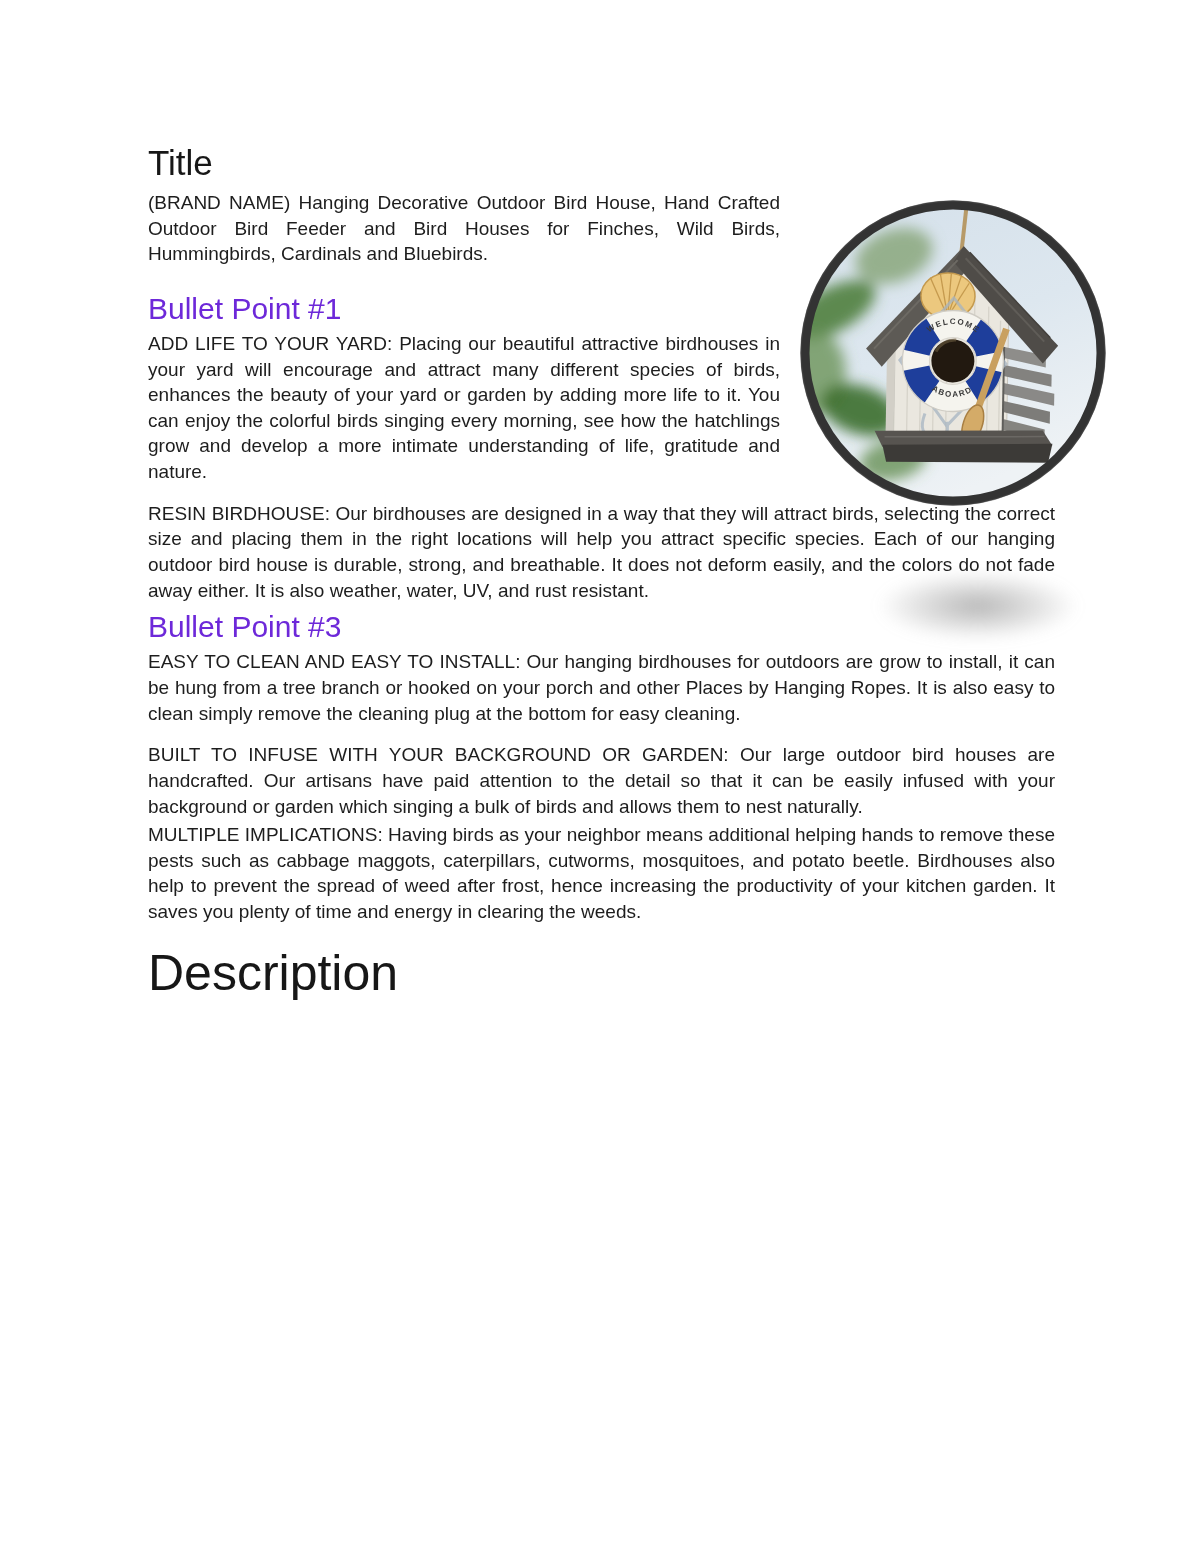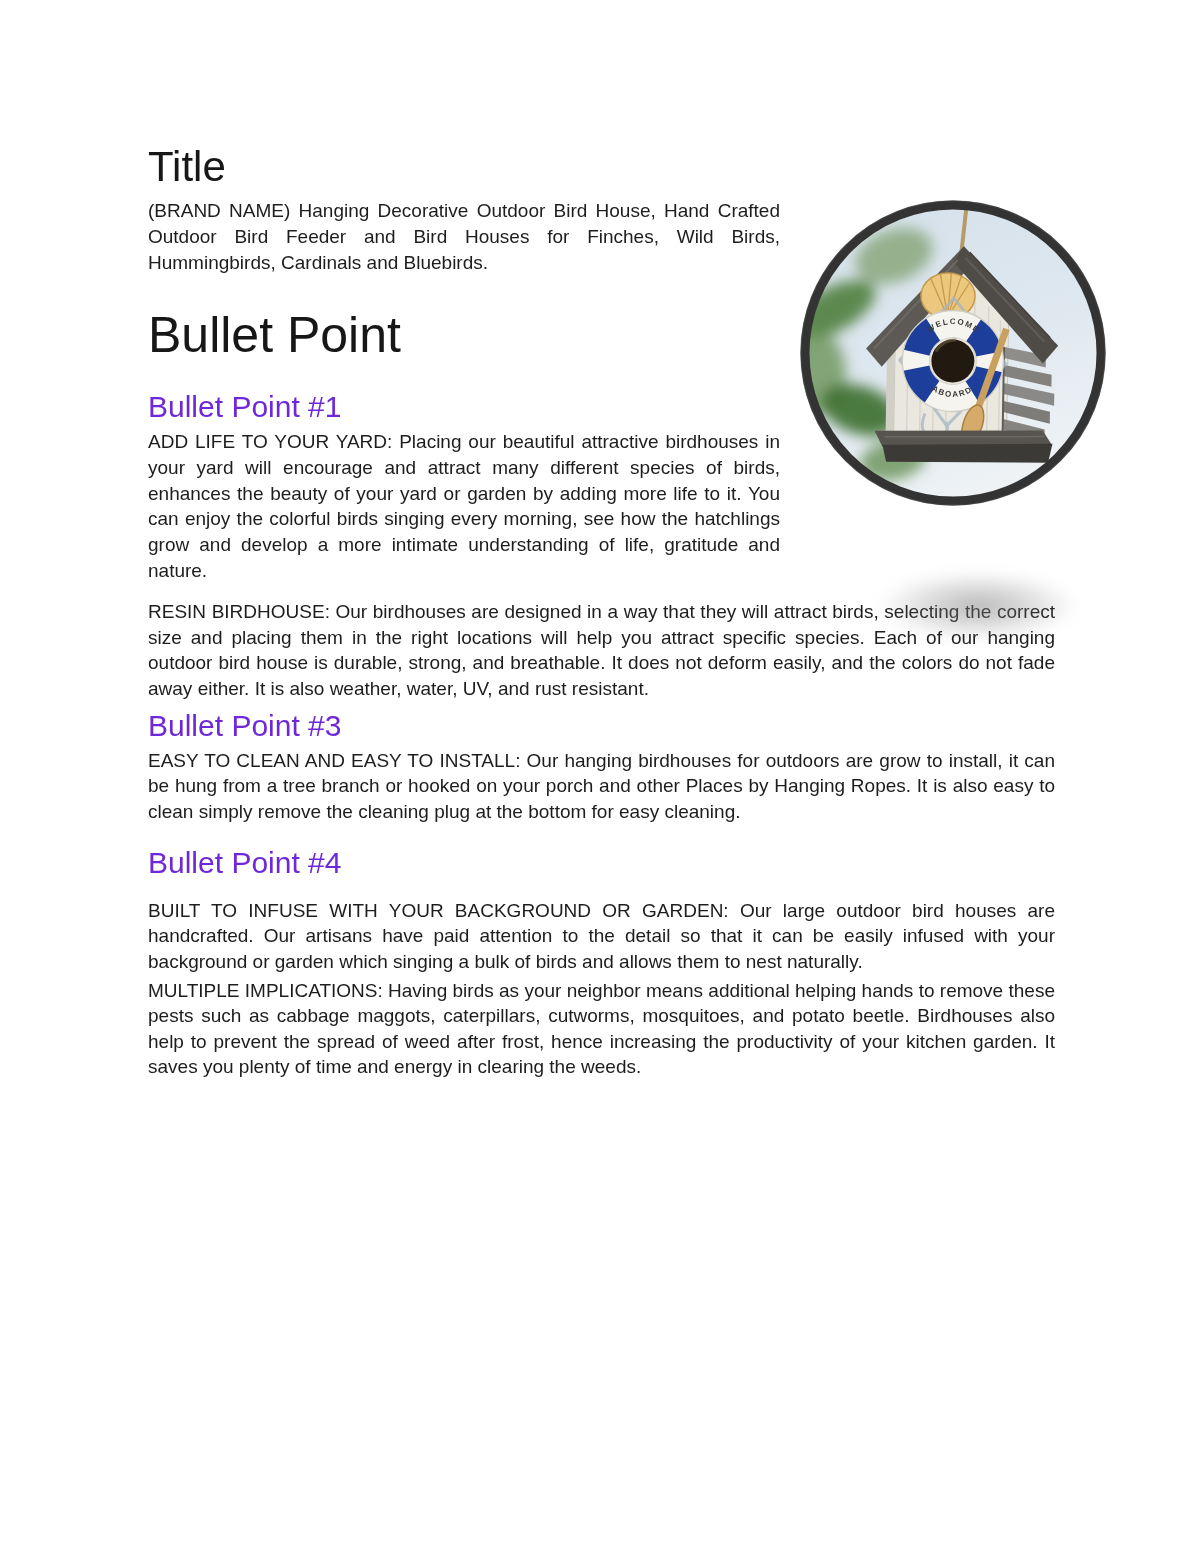--- a/index.html
+++ b/index.html
@@ -13,21 +13,21 @@
     color: #1d1d1d;
     box-sizing: border-box;
     padding: 142px 145px 0 148px;
   }
   h1 {
     font-weight: 400;
     color: #171717;
     margin: 0;
     letter-spacing: 0;
   }
-  .h-title { font-size: 42px; line-height: 1.2; }
+  .h-title { font-size: 35px; line-height: 1.2; }
   .h-big   { font-size: 50px; line-height: 1.2; margin-top: 30px; }
   .h-desc  { font-size: 50px; line-height: 1.2; margin-top: 18px; }
   h2.bp {
     font-weight: 400;
     font-size: 30px;
     line-height: 1.3;
     color: #6d28d9;
     margin: 22px 0 0 0;
   }
   h2.bp.sp1 { margin-top: 14px; }
@@ -64,35 +64,34 @@
 </style>
 </head>
 <body>
 
 <div class="page">
 
   <h1 class="h-title">Title</h1>
 
   <p class="body narrow intro"> (BRAND NAME) Hanging Decorative Outdoor Bird House, Hand Crafted Outdoor Bird Feeder and Bird Houses for Finches, Wild Birds, Hummingbirds, Cardinals and Bluebirds.</p>
 
-  <h1 class="h-big">Bullet Point</h1>
 
   <h2 class="bp">Bullet Point #1</h2>
   <p class="body narrow">ADD LIFE TO YOUR YARD: Placing our beautiful attractive birdhouses in your yard will encourage and attract many different species of birds, enhances the beauty of your yard or garden by adding more life to it. You can enjoy the colorful birds singing every morning, see how the hatchlings grow and develop a more intimate understanding of life, gratitude and nature.</p>
 
   <p class="body gap">RESIN BIRDHOUSE: Our birdhouses are designed in a way that they will attract birds, selecting the correct size and placing them in the right locations will help you attract specific species. Each of our hanging outdoor bird house is  durable, strong, and breathable. It does not deform easily, and the colors do not fade away either. It is also weather, water, UV, and rust resistant.</p>
 
   <h2 class="bp sp2">Bullet Point #3</h2>
   <p class="body">EASY TO CLEAN AND EASY TO INSTALL: Our hanging birdhouses for outdoors are grow to install, it can be hung from a tree branch or hooked on your porch and other Places by Hanging Ropes. It is also easy to clean simply remove the cleaning plug at the bottom for easy cleaning.</p>
 
-  <h2 class="bp sp3">Bullet Point #4</h2>
   <p class="body gap">BUILT TO INFUSE WITH YOUR BACKGROUND OR GARDEN:  Our large outdoor bird houses are handcrafted. Our artisans have paid attention to the detail so that it can be easily infused with your background or garden which singing a bulk of birds and allows them to nest naturally.</p>
 
   <p class="body">MULTIPLE IMPLICATIONS: Having birds as your neighbor means additional helping hands to remove these pests such as cabbage maggots, caterpillars, cutworms, mosquitoes, and potato beetle. Birdhouses also help to prevent the spread of weed after frost, hence increasing the productivity of your kitchen garden. It saves you plenty of time and energy in clearing the weeds.</p>
 
+  <h1 class="h-desc">Description</h1>
 
   <div class="photo-shadow"></div>
 
   <div class="photo-wrap">
     <svg width="310" height="310" viewBox="0 0 310 310">
       <defs>
         <clipPath id="circleClip">
             <circle cx="155" cy="155" r="148"></circle>
           </clipPath>
         <linearGradient id="skyBg" x1="0" y1="0" x2="0.4" y2="1">

